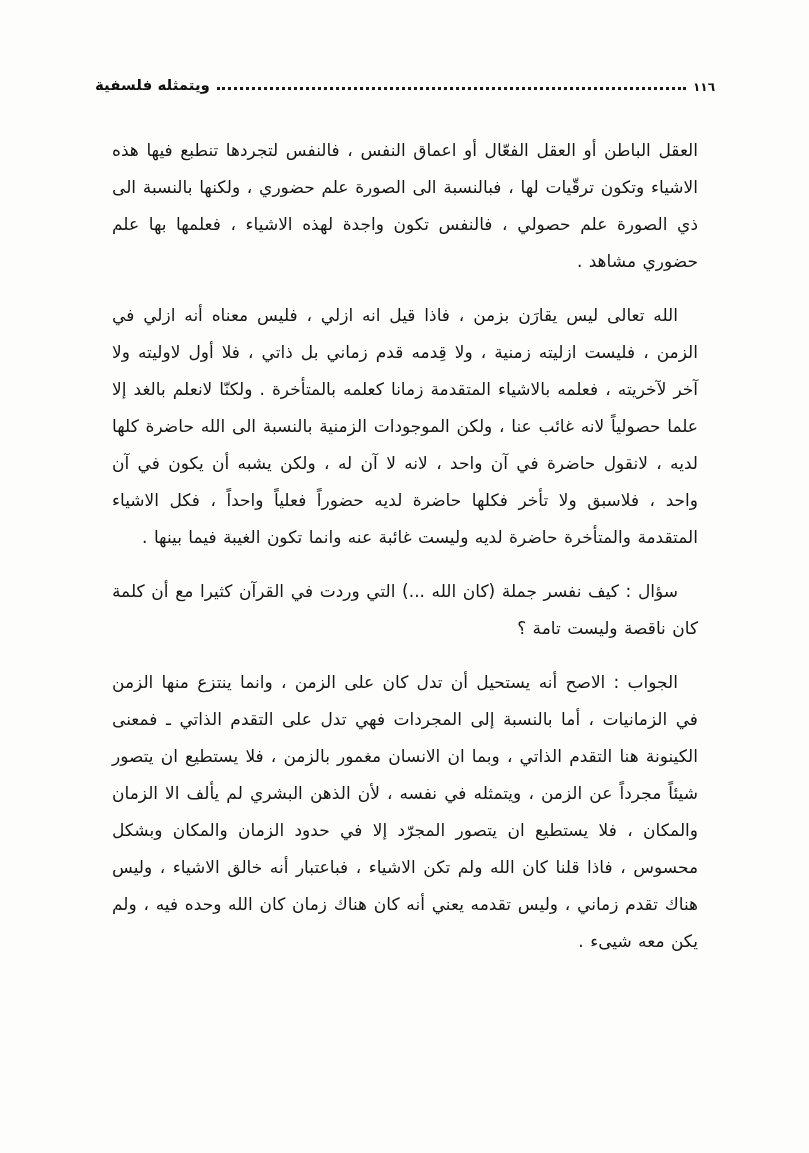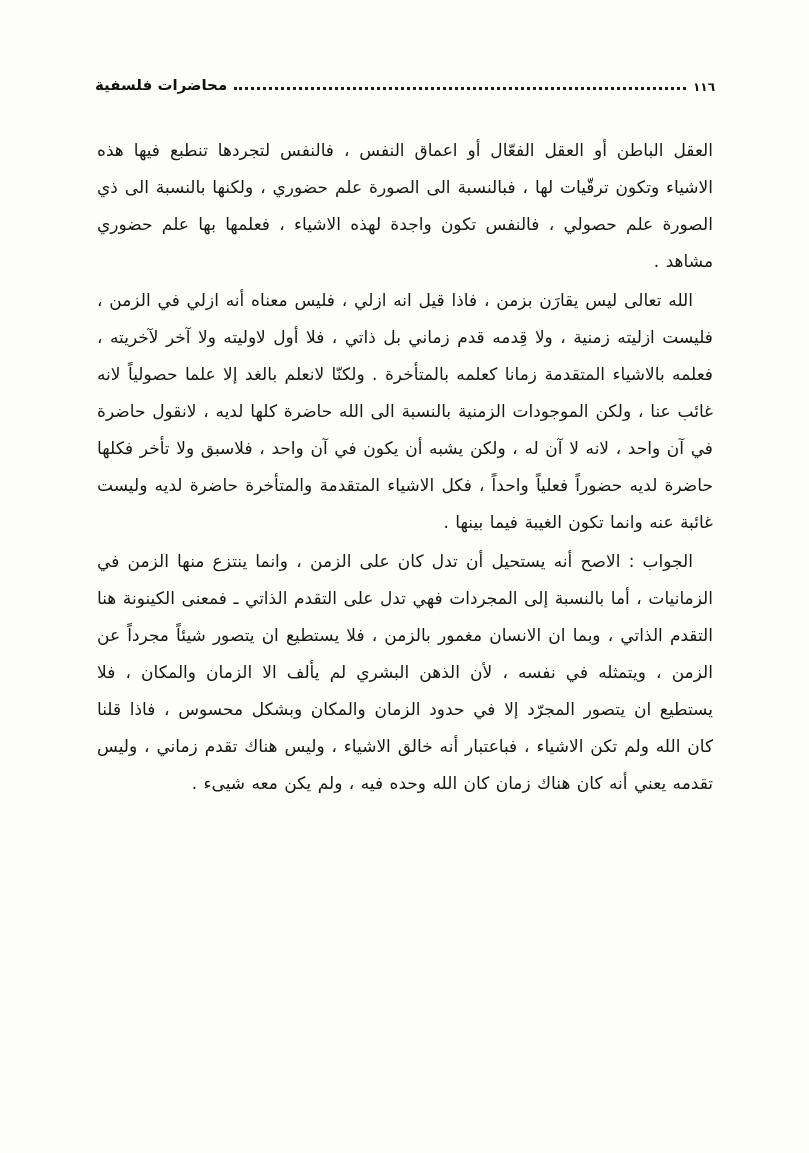--- a/index.html
+++ b/index.html
@@ -51,39 +51,40 @@
   }
   .body-text {
     direction: rtl;
     text-align: justify;
     text-justify: inter-word;
     font-size: 17px;
     line-height: 37px;
     word-spacing: 1px;
   }
   .body-text p {
-    margin: 2px;
+    margin: 17px;
     padding: 0;
   }
   .body-text p.indent {
     text-indent: 20px;
   }
 </style>
 </head>
 <body>
 
 <div class="page">
   <div class="content">
 
     <div class="page-header">
-      <span class="book-title">محاضرات فلسفية</span>
+      <span class="book-title">ويتمثله فلسفية</span>
       <span class="leader"></span>
       <span class="page-number">١١٦</span>
     </div>
 
     <div class="body-text">
       <p>العقل الباطن أو العقل الفعّال أو اعماق النفس ، فالنفس لتجردها تنطبع فيها هذه الاشياء وتكون ترقّيات لها ، فبالنسبة الى الصورة علم حضوري ، ولكنها بالنسبة الى ذي الصورة علم حصولي ، فالنفس تكون واجدة لهذه الاشياء ، فعلمها بها علم حضوري مشاهد .</p>
       <p class="indent">الله تعالى ليس يقارَن بزمن ، فاذا قيل انه ازلي ، فليس معناه أنه ازلي في الزمن ، فليست ازليته زمنية ، ولا قِدمه قدم زماني بل ذاتي ، فلا أول لاوليته ولا آخر لآخريته ، فعلمه بالاشياء المتقدمة زمانا كعلمه بالمتأخرة . ولكنّا لانعلم بالغد إلا علما حصولياً لانه غائب عنا ، ولكن الموجودات الزمنية بالنسبة الى الله حاضرة كلها لديه ، لانقول حاضرة في آن واحد ، لانه لا آن له ، ولكن يشبه أن يكون في آن واحد ، فلاسبق ولا تأخر فكلها حاضرة لديه حضوراً فعلياً واحداً ، فكل الاشياء المتقدمة والمتأخرة حاضرة لديه وليست غائبة عنه وانما تكون الغيبة فيما بينها .</p>
+      <p class="indent">سؤال : كيف نفسر جملة (كان الله ...) التي وردت في القرآن كثيرا مع أن كلمة كان ناقصة وليست تامة ؟</p>
       <p class="indent">الجواب : الاصح أنه يستحيل أن تدل كان على الزمن ، وانما ينتزع منها الزمن في الزمانيات ، أما بالنسبة إلى المجردات فهي تدل على التقدم الذاتي ـ فمعنى الكينونة هنا التقدم الذاتي ، وبما ان الانسان مغمور بالزمن ، فلا يستطيع ان يتصور شيئاً مجرداً عن الزمن ، ويتمثله في نفسه ، لأن الذهن البشري لم يألف الا الزمان والمكان ، فلا يستطيع ان يتصور المجرّد إلا في حدود الزمان والمكان وبشكل محسوس ، فاذا قلنا كان الله ولم تكن الاشياء ، فباعتبار أنه خالق الاشياء ، وليس هناك تقدم زماني ، وليس تقدمه يعني أنه كان هناك زمان كان الله وحده فيه ، ولم يكن معه شيىء .</p>
     </div>
 
   </div>
 </div>
 
 </body></html>

